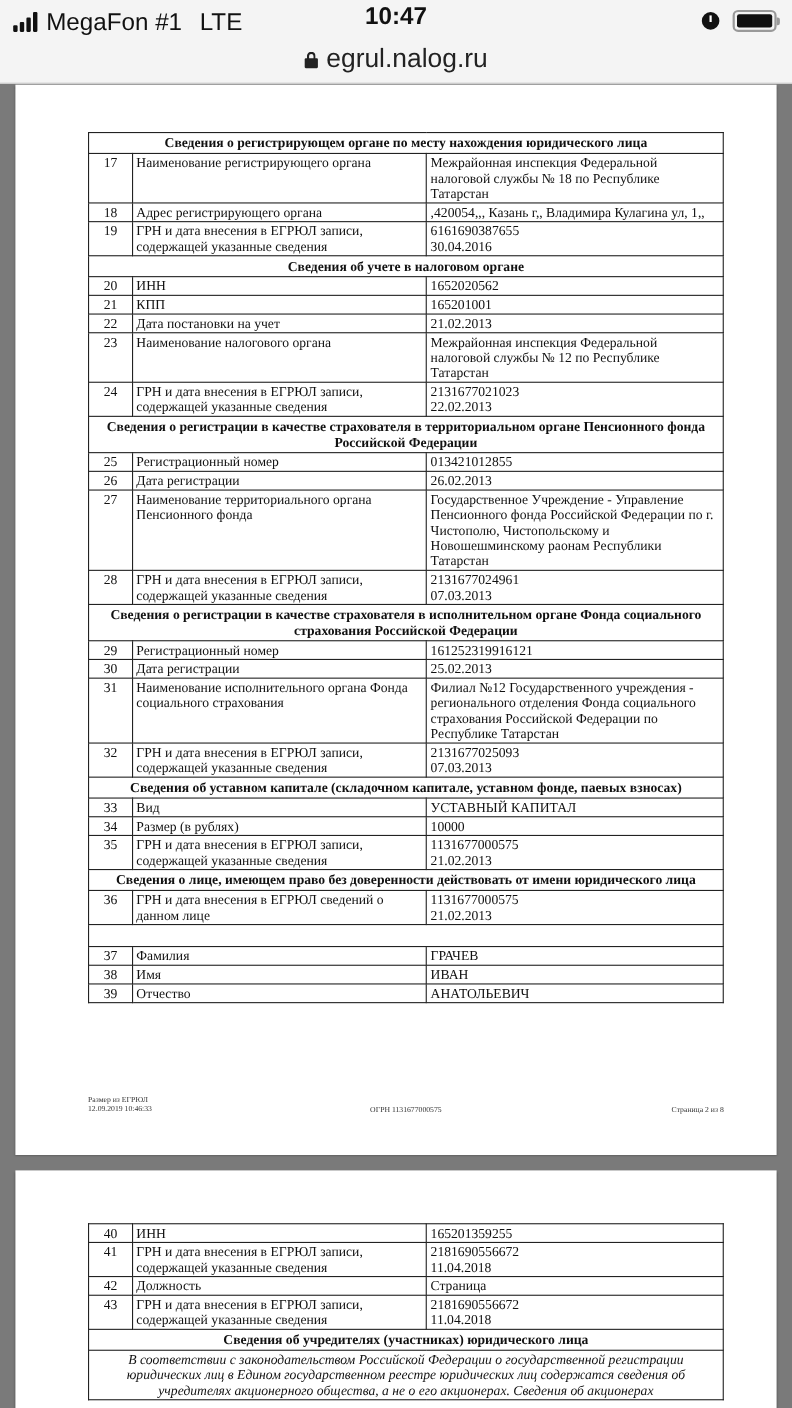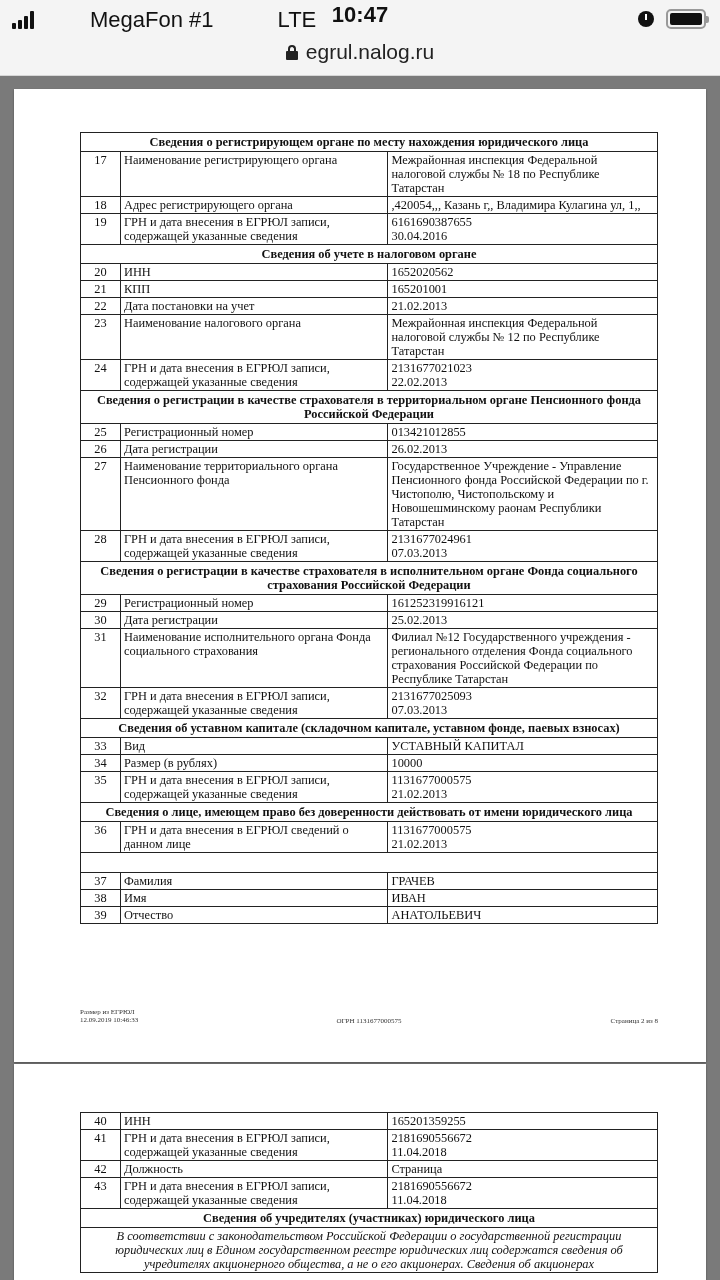--- a/index.html
+++ b/index.html
@@ -4,41 +4,41 @@
 <style>
   * { box-sizing: border-box; margin: 0; padding: 0; }
   html, body { width: 720px; height: 1280px; overflow: hidden; background: #7a7a7a; }
   body { position: relative; font-family: "Liberation Serif", serif; color: #111; }
 
   .statusbar {
     position: absolute; left: 0; top: 0; width: 720px; height: 76px;
     background: #f4f4f4; border-bottom: 1px solid #d6d6d6;
     font-family: "Liberation Sans", sans-serif;
   }
-  .sb-left { position: absolute; left: 12px; top: 6px; height: 28px; display: flex; align-items: center; font-size: 22px; color: #111; gap: 48px; }
+  .sb-left { position: absolute; left: 12px; top: 6px; height: 28px; display: flex; align-items: center; font-size: 22px; color: #111; }
   .signal { display: flex; align-items: flex-end; gap: 2px; height: 18px; margin-right: 8px; }
   .signal span { width: 4px; background: #111; border-radius: 1px; display: block; }
   .carrier { margin-right: 16px; }
   .sb-time { position: absolute; left: 0; right: 0; top: 2px; text-align: center; font-size: 22px; font-weight: bold; }
   .sb-right { position: absolute; right: 14px; top: 9px; display: flex; align-items: center; gap: 12px; }
   .alarm { width: 16px; height: 16px; border-radius: 50%; background: #111; position: relative; }
   .alarm::before { content: ""; position: absolute; left: 7px; top: 3px; width: 2px; height: 6px; background: #fff; }
   .battery { width: 40px; height: 20px; border: 2px solid #999; border-radius: 5px; padding: 2px; position: relative; }
   .battery::after { content: ""; position: absolute; right: -5px; top: 5px; width: 3px; height: 7px; background: #999; border-radius: 0 2px 2px 0; }
   .battery-fill { width: 100%; height: 100%; background: #111; border-radius: 2px; }
-  .urlbar { position: absolute; left: 0; right: 0; top: 40px; text-align: center; font-size: 21px; color: #222; display: flex; justify-content: center; align-items: center; gap: 8px; }
+  .urlbar { position: absolute; left: 0; right: 0; top: 40px; text-align: center; font-size: 24px; color: #222; display: flex; justify-content: center; align-items: center; gap: 8px; }
   .lock { width: 12px; height: 15px; position: relative; display: inline-block; }
   .lock::before { content: ""; position: absolute; left: 2px; top: 0; width: 8px; height: 8px; border: 2px solid #222; border-bottom: none; border-radius: 4px 4px 0 0; box-sizing: border-box; }
   .lock::after { content: ""; position: absolute; left: 0; top: 6px; width: 12px; height: 9px; background: #222; border-radius: 1px; }
 
   .page {
     position: absolute; left: 14px; width: 692px; background: #fff;
     box-shadow: 0 1px 2px rgba(0,0,0,0.35);
   }
-  .page1 { top: 77px; height: 973px; margin-top: 12px; }
+  .page1 { top: 77px; height: 973px; }
   .page2 { top: 1064px; height: 230px; }
 
   table.egrul {
     position: absolute; left: 66px; width: 578px;
     border-collapse: collapse; font-size: 12.4px; line-height: 14px;
   }
   .page1 table.egrul { top: 43px; }
   .page2 table.egrul { top: 48px; }
   table.egrul td { border: 1px solid #222; vertical-align: top; padding: 1px 3px 1px 3px; }
   td.num { width: 40px; text-align: center; }

